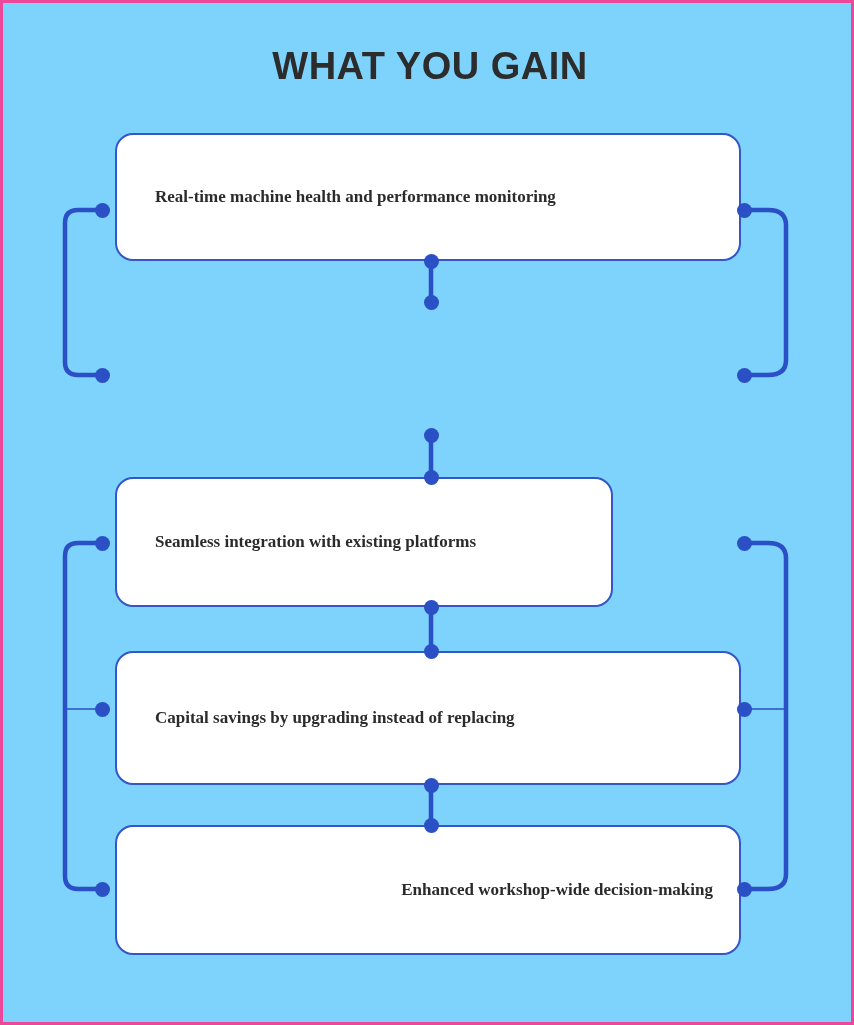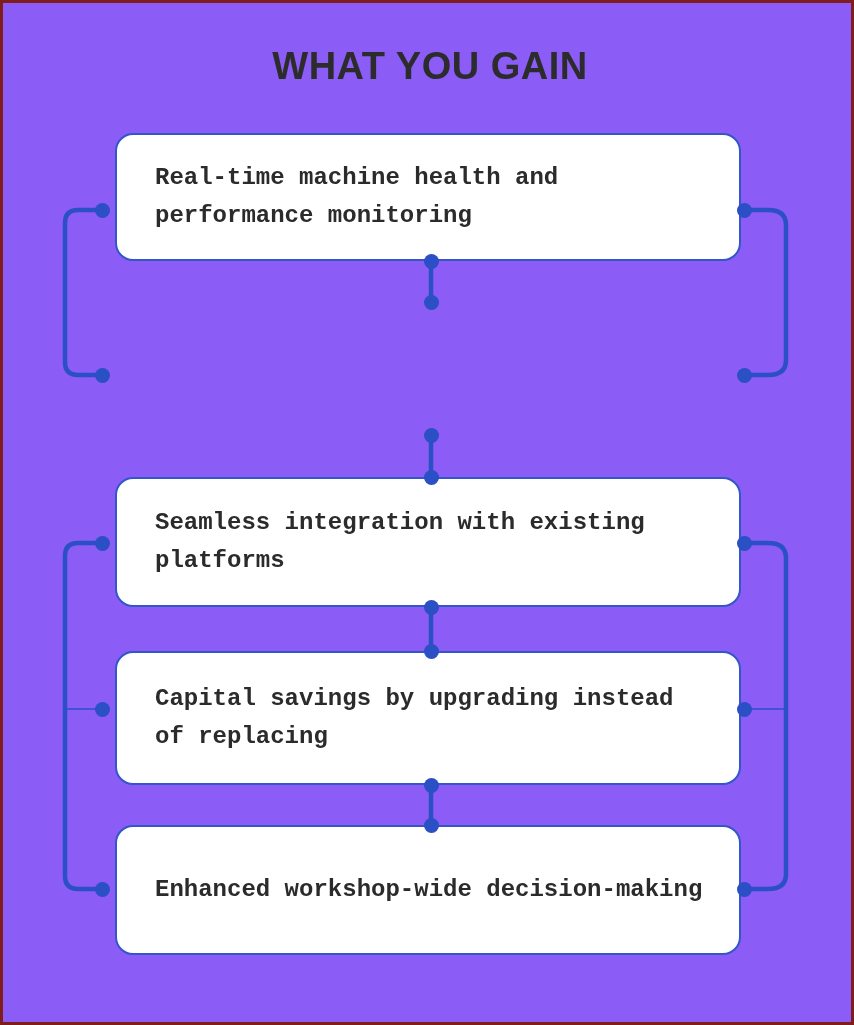--- a/index.html
+++ b/index.html
@@ -7,23 +7,23 @@
     padding: 0;
     background: #ffffff;
   }
   body {
     font-family: "Liberation Sans", sans-serif;
   }
   #page {
     position: relative;
     width: 854px;
     height: 1025px;
-    background: #8b5cf6;
+    background: #7dd3fc;
     box-sizing: border-box;
-    border: 3px solid #7f1d1d;
+    border: 3px solid #ec4899;
     overflow: hidden;
   }
   #title {
     position: absolute;
     left: 0;
     top: 42px;
     width: 854px;
     text-align: center;
     font-size: 38px;
     font-weight: 700;
@@ -43,25 +43,25 @@
     position: absolute;
     box-sizing: border-box;
     border: 2.5px solid #3356C8;
     border-radius: 18px;
     background: #ffffff;
     display: flex;
     align-items: center;
   }
   .node-label {
     padding: 0 26px 0 38px;
-    font-size: 24px;
+    font-size: 17px;
     line-height: 38px;
     font-weight: 600;
     color: #2B2B2B;
-    font-family: Liberation Mono, monospace;
+    font-family: Liberation Serif, serif;
   }
   .dot {
     position: absolute;
     width: 15px;
     height: 15px;
     border-radius: 50%;
     background: #2B4FC4;
   }
 </style>
 </head>
@@ -102,36 +102,36 @@
   </div>
   <div class="dot" style="left:92px;  top:200px;"></div>
   <div class="dot" style="left:734px; top:200px;"></div>
   <div class="dot" style="left:421px; top:251px;"></div>
 
   <div class="dot" style="left:421px; top:292px;"></div>
   <div class="dot" style="left:92px;  top:365px;"></div>
   <div class="dot" style="left:734px; top:365px;"></div>
   <div class="dot" style="left:421px; top:425px;"></div>
 
-  <div class="node" style="left:112px; top:474px; width:626px; height:130px;">
+  <div class="node" style="left:112px; top:474px; width:498px; height:130px;">
     <span class="node-label">Seamless integration with existing platforms</span>
   </div>
   <div class="dot" style="left:421px; top:467px;"></div>
   <div class="dot" style="left:92px;  top:533px;"></div>
   <div class="dot" style="left:734px; top:533px;"></div>
   <div class="dot" style="left:421px; top:597px;"></div>
 
   <div class="node" style="left:112px; top:648px; width:626px; height:134px;align-items:center;">
     <span class="node-label">Capital savings by upgrading instead of replacing</span>
   </div>
   <div class="dot" style="left:421px; top:641px;"></div>
   <div class="dot" style="left:92px;  top:699px;"></div>
   <div class="dot" style="left:734px; top:699px;"></div>
   <div class="dot" style="left:421px; top:775px;"></div>
 
-  <div class="node" style="left:112px; top:822px; width:626px; height:130px;">
+  <div class="node" style="left:112px; top:822px; width:626px; height:130px;justify-content:flex-end;">
     <span class="node-label">Enhanced workshop-wide decision-making</span>
   </div>
   <div class="dot" style="left:421px; top:815px;"></div>
   <div class="dot" style="left:92px;  top:879px;"></div>
   <div class="dot" style="left:734px; top:879px;"></div>
 
 </div>
 
 </body></html>

